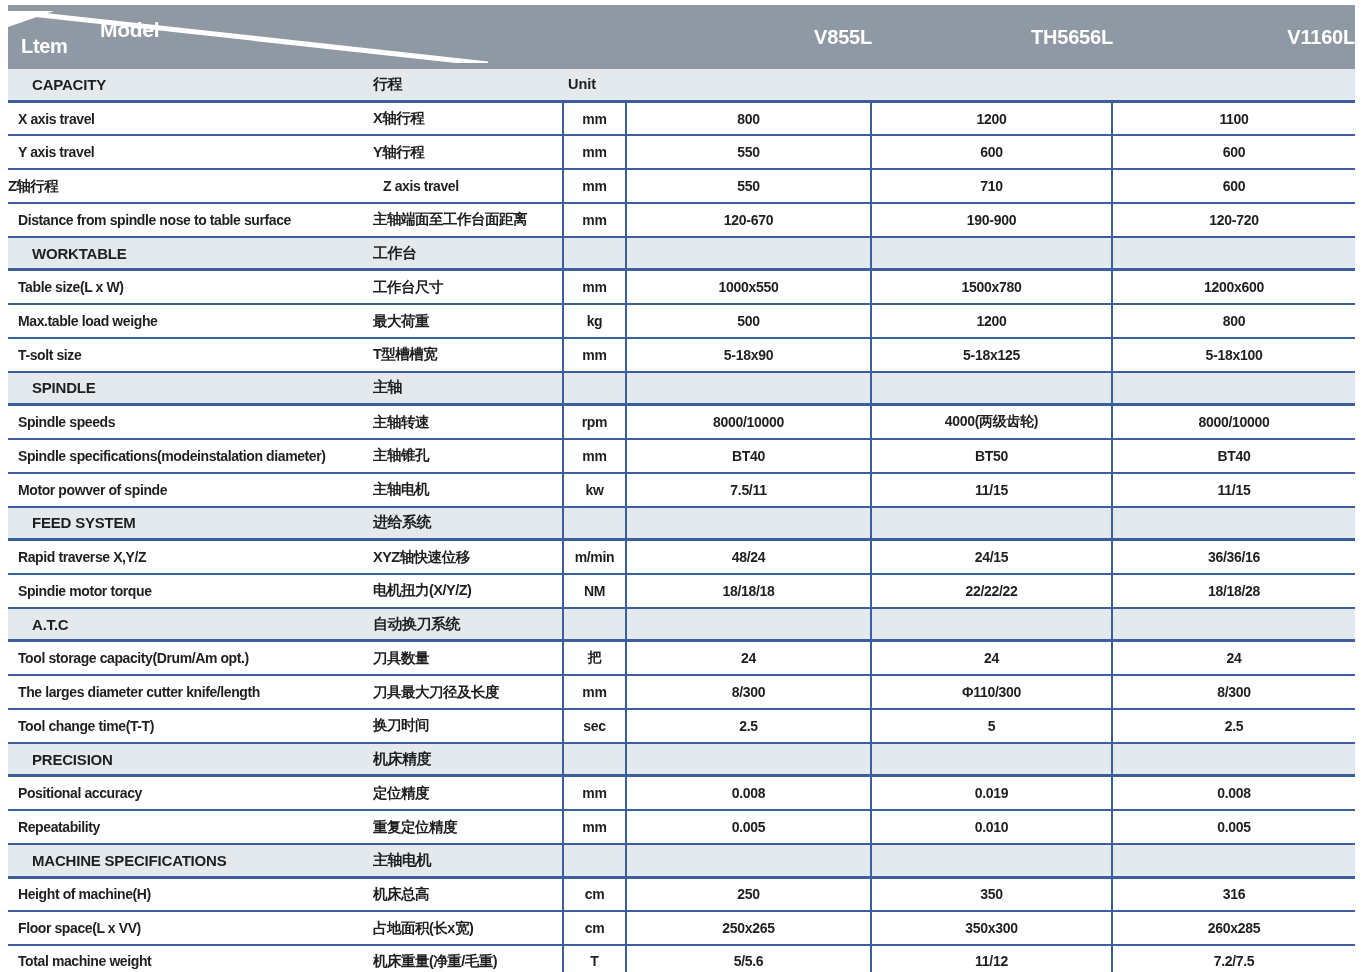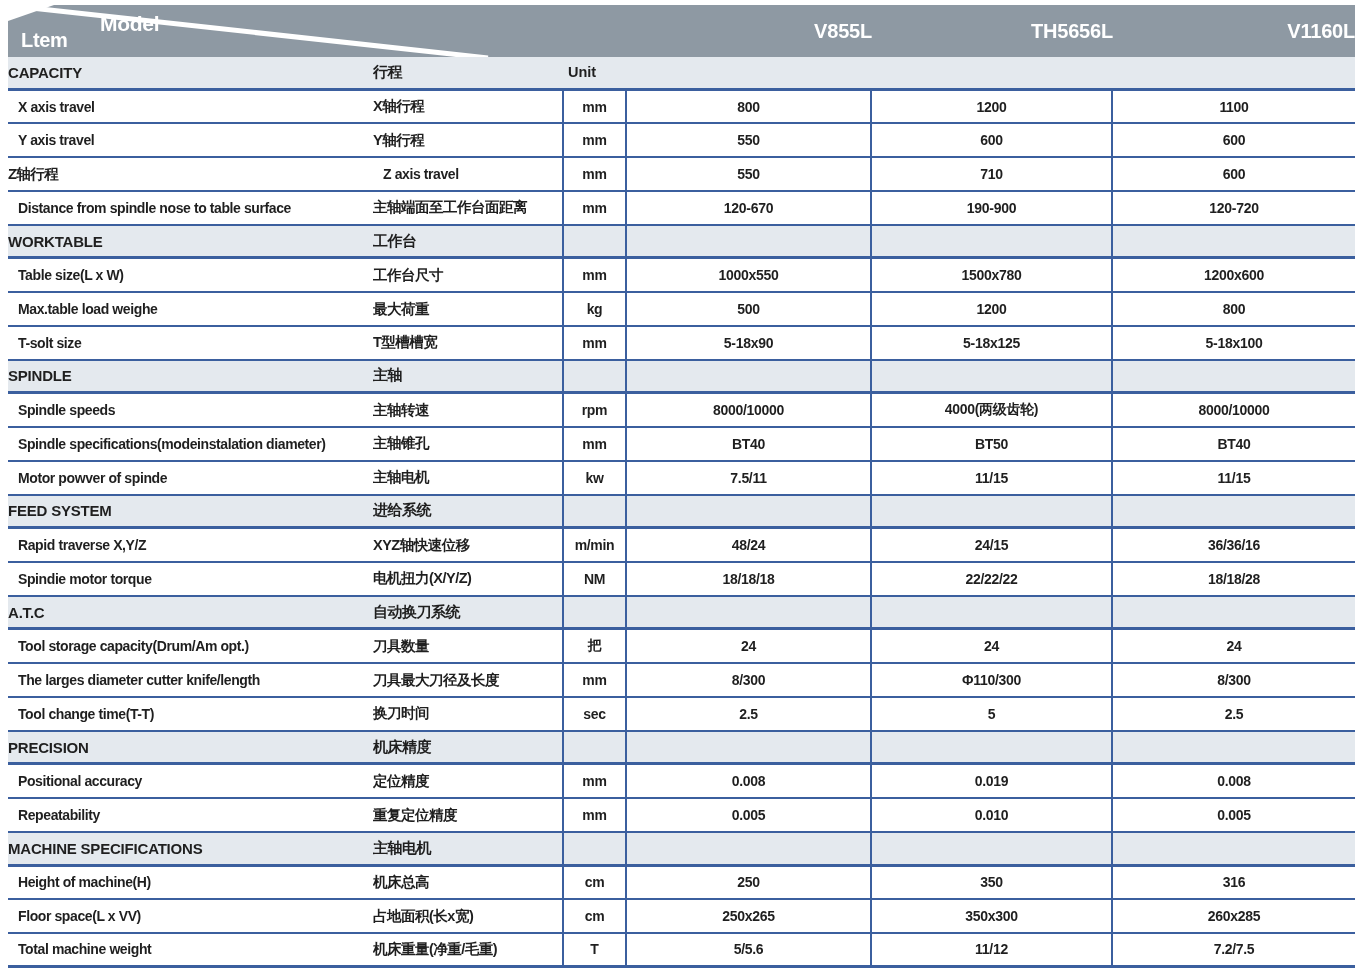--- a/index.html
+++ b/index.html
@@ -14,21 +14,21 @@
   body{
     width:1364px;height:972px;position:relative;overflow:hidden;
     font-family:"Liberation Sans","DejaVu Sans",sans-serif;
     color:var(--text);
   }
   .spec-table{
     position:absolute;left:8px;top:5px;width:1347px;
   }
   
   .head-band{
-    height:52px;background:var(--header-bg);
+    height:64px;background:var(--header-bg);
     display:grid;grid-template-columns:365px 189px 65px 245px 241px 242px;
     align-items:center;
   }
   .diag-cell{grid-column:1/4;position:relative;height:52px;}
   .diag-cell svg{position:absolute;left:0;top:0;}
   .model-word{
     position:absolute;left:92px;top:7px;
     color:var(--header-text);font-weight:700;font-size:21px;letter-spacing:-0.3px;
   }
   .item-word{
@@ -43,21 +43,21 @@
   .row{
     display:grid;grid-template-columns:365px 189px 65px 245px 241px 242px;
     align-items:center;height:33.74px;background:#ffffff;
     border-bottom:2px solid var(--border);
   }
   .row.section{background:var(--section-bg);border-bottom:3px solid var(--border);}
   .cell{height:100%;display:flex;align-items:center;overflow:hidden;white-space:nowrap;}
   .cell.en{padding-left:10px;font-weight:700;font-size:14px;letter-spacing:-0.4px;}
   .cell.zh{font-weight:700;font-size:14.5px;letter-spacing:-0.5px;}
   .cell.unit,.cell.val{justify-content:center;font-weight:600;font-size:14px;letter-spacing:-0.3px;}
-  .cell.sec-en{padding-left:0;font-weight:700;font-size:15px;letter-spacing:-0.2px;}
+  .cell.sec-en{padding-left:24px;font-weight:700;font-size:15px;letter-spacing:-0.2px;}
   .cell.sec-zh{font-weight:700;font-size:15px;letter-spacing:-0.5px;}
   .cell.sec-unit{justify-content:flex-start;padding-left:6px;font-weight:700;font-size:14.5px;}
   
   .row.lined .cell.unit,.row.lined .cell.sec-unit{
     border-left:2px solid var(--border);border-right:2px solid var(--border);
   }
   .row.lined .cell.v1,.row.lined .cell.v2{border-right:2px solid var(--border);}
   .row:last-child{border-bottom:3px solid var(--border);}
 </style>
 </head>

